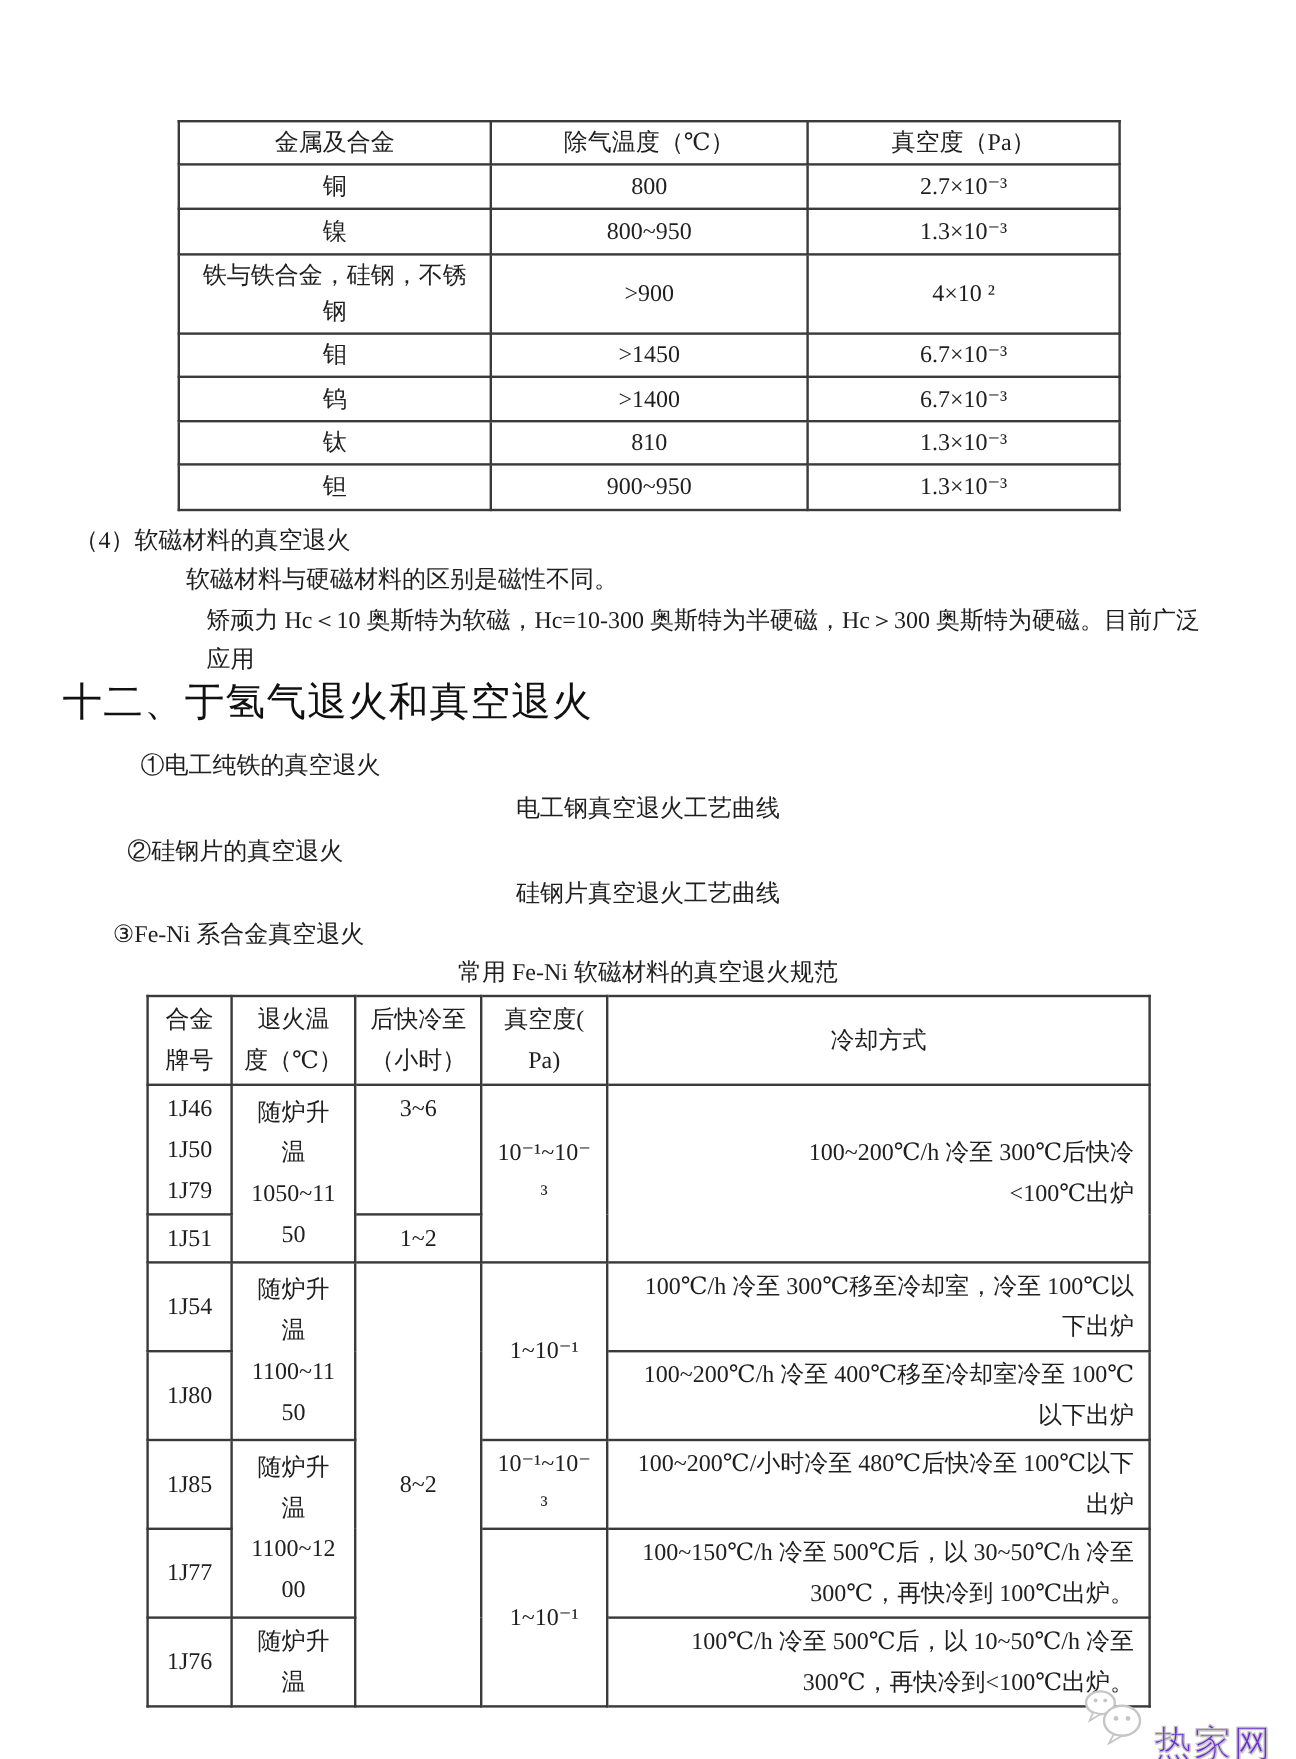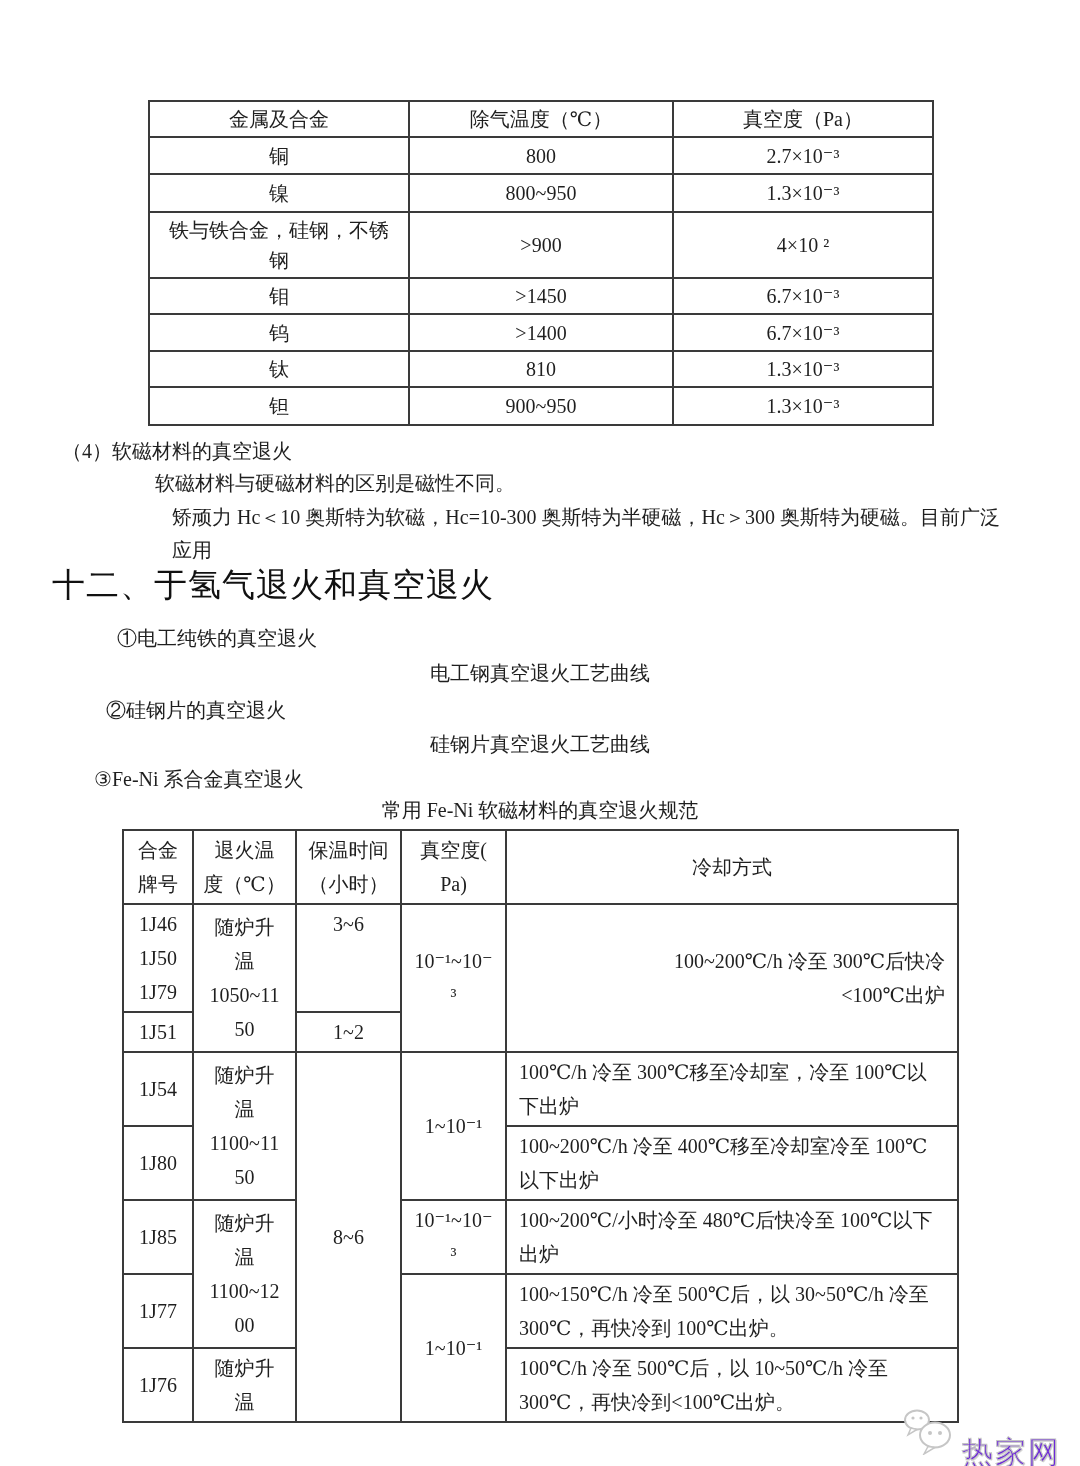--- a/index.html
+++ b/index.html
@@ -15,21 +15,21 @@
     border:2px solid #3a3a3a;font-weight:normal;
     text-align:center;vertical-align:middle;
     white-space:pre-line;padding:2px 8px;
   }
   
   .t1{left:148px;top:100px;width:784px}
   .t1 th,.t1 td{line-height:30px}
   
   .t2{left:122px;top:829px;width:835px}
   .t2 th,.t2 td{line-height:34px;padding:2px 6px}
-  .t2 td.cool{text-align:left;padding:2px 12px}
+  .t2 td.cool{text-align:right;padding:2px 12px}
   .t2 td.cool.ctr{text-align:right}
   .t2 td.top{vertical-align:top}
   
   .line{line-height:28px;white-space:nowrap}
   .para{line-height:33px}
   .chapter{left:52px;top:563px;font-size:33px;letter-spacing:1px;color:#111;white-space:nowrap}
   .cap{left:0;width:1080px;text-align:center}
   
   .wm{left:901px;top:1392px;display:flex;align-items:center;gap:5px}
   .wm-text{
@@ -116,21 +116,21 @@
       <col style="width:105px">
     <col style="width:105px">
       <col style="width:452px">
   </colgroup>
   <tbody>
       <tr style="height:62px">
     <th>合金
 牌号</th>
     <th>退火温
 度（℃）</th>
-    <th>保温时间
+    <th>后快冷至
 （小时）</th>
     <th>真空度(
 Pa)</th>
     <th>冷却方式</th>
   </tr>
   <tr style="height:105px">
     <td>1J46
 1J50
 1J79</td>
     <td rowspan="2">随炉升
@@ -146,21 +146,21 @@
   <tr style="height:35px">
     <td>1J51</td>
     <td>1~2</td>
   </tr>
   <tr style="height:72px">
     <td>1J54</td>
     <td rowspan="2">随炉升
 温
 1100~11
 50</td>
-    <td rowspan="5">8~6</td>
+    <td rowspan="5">8~2</td>
     <td rowspan="2">1~10⁻¹</td>
     <td class="cool">100℃/h 冷至 300℃移至冷却室，冷至 100℃以下出炉</td>
   </tr>
   <tr style="height:70px">
     <td>1J80</td>
     <td class="cool">100~200℃/h 冷至 400℃移至冷却室冷至 100℃以下出炉</td>
   </tr>
   <tr style="height:73px">
     <td>1J85</td>
     <td rowspan="2">随炉升

